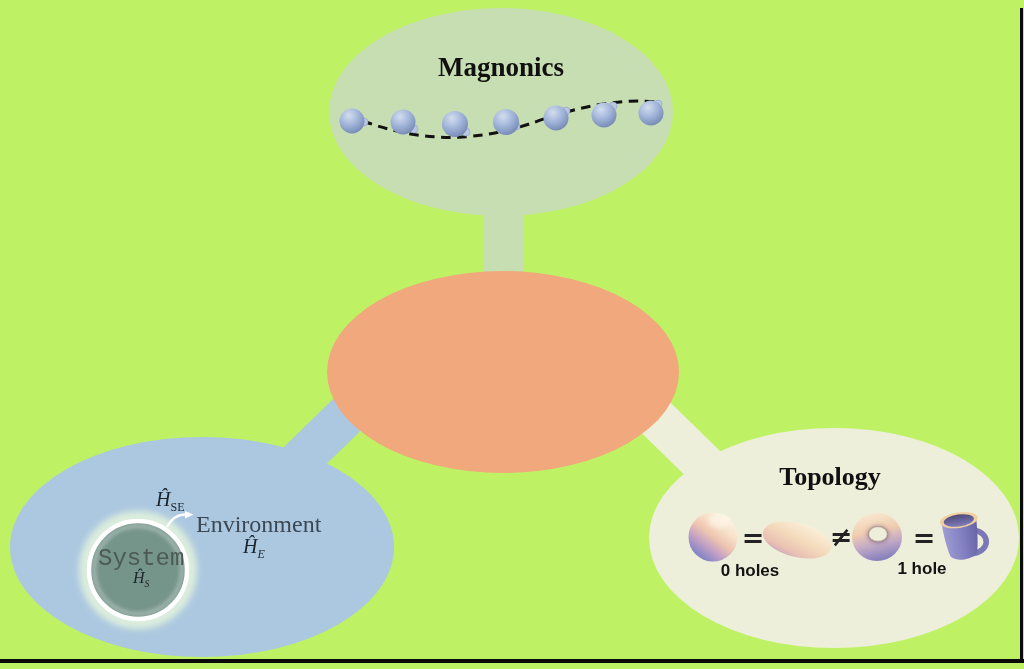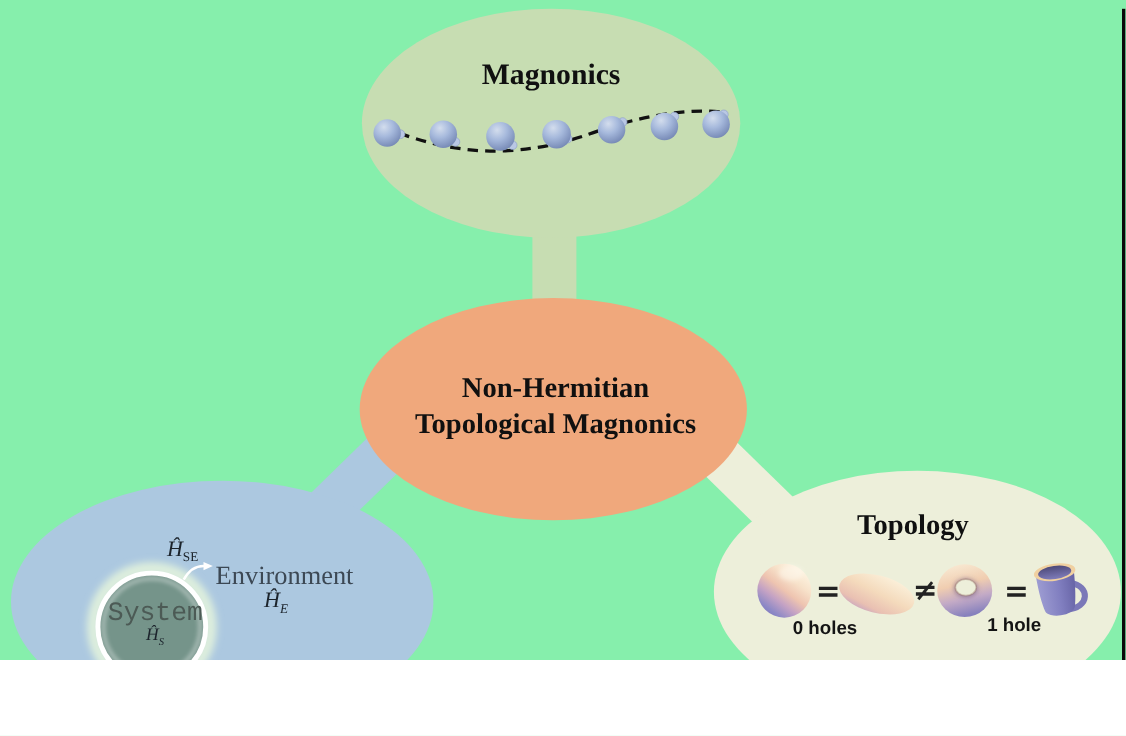--- a/index.html
+++ b/index.html
@@ -1,20 +1,20 @@
 <!DOCTYPE html>
 <html><head>
 <meta charset="utf-8">
 <style>
 *{margin:0;padding:0;box-sizing:border-box;}
 body{background:#fff;}
-.canvas{position:relative;width:1024px;height:600px;background:#86efac;overflow:hidden;}
+.canvas{position:relative;width:1024px;height:669px;background:#bef264;overflow:hidden;}
 .t{position:absolute;font-family:"Liberation Serif",serif;font-weight:bold;color:#101010;text-align:center;}
 .lbl{position:absolute;font-family:"Liberation Serif",serif;color:#28323c;}
-.math{font-style:italic;color:#1c242c;text-align:center;}
+.math{font-style:italic;color:#1c242c;text-align:left;margin-left:20px;}
 .lbl sub{font-size:0.6em;}
 .sign{position:absolute;font-family:"DejaVu Sans",sans-serif;font-weight:bold;color:#222;text-align:center;}
 .holes{position:absolute;font-family:"Liberation Sans",sans-serif;font-weight:bold;color:#141414;text-align:center;}
 </style>
 </head>
 <body>
 
 <div class="canvas">
 <svg width="1024" height="669" viewBox="0 0 1024 669" style="position:absolute;left:0;top:0;">
   <defs>
@@ -112,24 +112,20 @@
     <path d="M -17.5 -16 C -17 0 -15.5 11 -13.5 18 A 13.8 6.6 0 0 0 13.8 18 C 15.5 11 17 0 17.5 -16 Z" fill="url(#gMug)"></path>
     <ellipse cx="0" cy="-16" rx="19" ry="7.8" fill="#f0d0a0"></ellipse>
     <ellipse cx="0" cy="-15.7" rx="15.2" ry="6" fill="url(#gMugIn)"></ellipse>
   </g>
 
   <rect x="0" y="659" width="1024" height="4" fill="#0a0a0a"></rect>
   <rect x="1020" y="8" width="3" height="655" fill="#0a0a0a"></rect>
 </svg>
 
 <div class="t" style="left:331px;top:52px;width:340px;font-size:27px;">Magnonics</div>
-<div class="t" style="left:329px;top:336px;width:352px;font-size:26px;line-height:33px;">
-  <div>Non-Hermitian</div>
-  <div>Topological Magnonics</div>
-</div>
 <div class="t" style="left:660px;top:462px;width:340px;font-size:26px;">Topology</div>
 
 <div class="lbl math" style="left:136px;top:488px;width:60px;font-size:20px;">
   <span>Ĥ</span><sub style="font-style:normal">SE</sub>
 </div>
 <div class="lbl" style="left:196px;top:511px;font-size:24px;color:#3c4854;">Environment</div>
 <div class="lbl math" style="left:223px;top:535px;width:56px;font-size:20px;">
   <span>Ĥ</span><sub>E</sub>
 </div>
 <div class="lbl" style="left:98px;top:545px;width:84px;font-size:24px;color:#4c5a55;text-align:center;font-family:Liberation Mono, monospace;">System</div>

